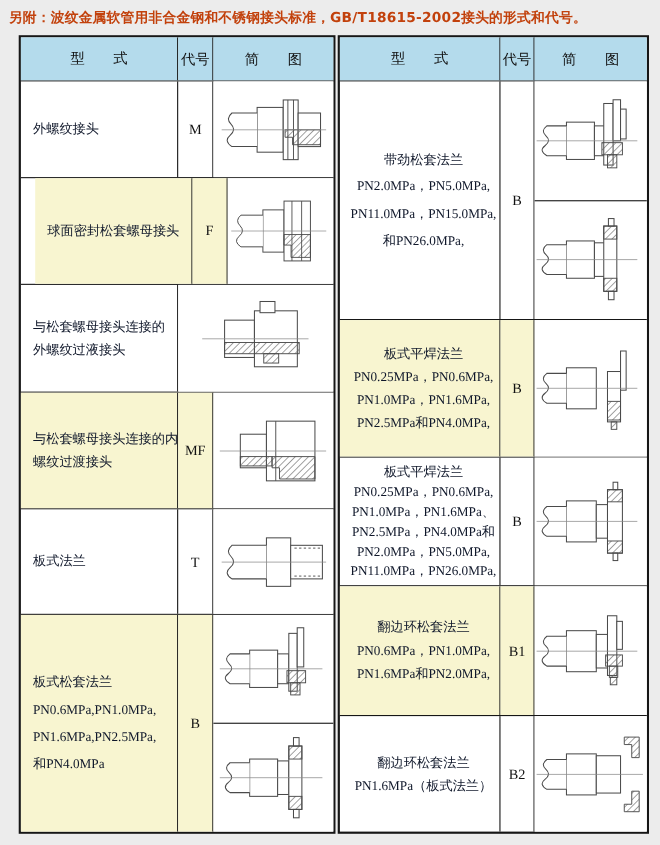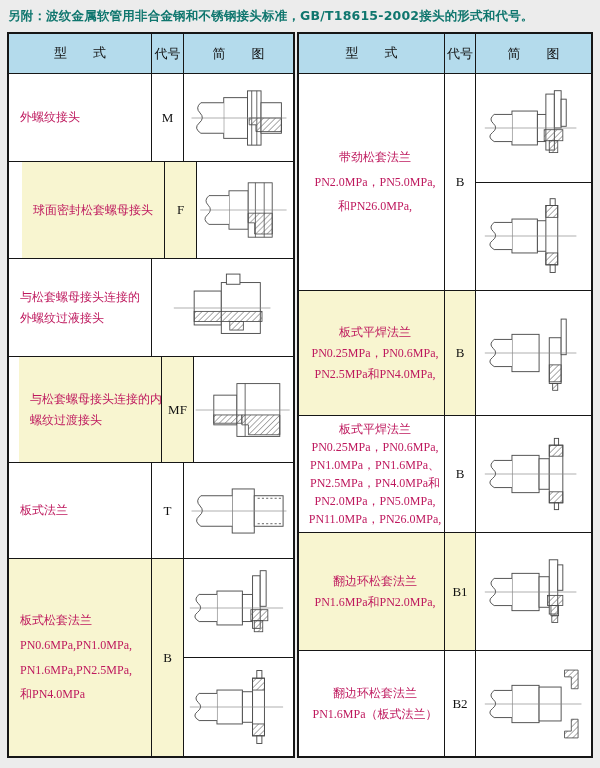--- a/index.html
+++ b/index.html
@@ -2,35 +2,35 @@
 <html style="--header-bg: #b4dbec; --hl-bg: #f8f5d0; --page-bg: #ececec; --border: #161616; --tbl-bg: #ffffff;"><head>
 <meta charset="utf-8">
 <style>
   :root{
     --header-bg:#b4dbec; --hl-bg:#f8f5d0; --page-bg:#ececec;
     --border:#161616; --tbl-bg:#ffffff;
   }
   *{box-sizing:border-box;}
   html,body{margin:0;padding:0;width:600px;height:768px;overflow:hidden;
     background:var(--page-bg);font-family:"DejaVu Sans",sans-serif;}
-  .title{padding:8px 8px 7px 8px;font-size:12.5px;font-weight:bold;color:#0f766e;
+  .title{padding:8px 8px 7px 8px;font-size:12.5px;font-weight:bold;color:#c2410c;
     letter-spacing:0.2px;white-space:nowrap;}
-  .tables{display:flex;margin:0 7px;gap:2px;align-items:flex-start;}
+  .tables{display:flex;margin:0 17px;gap:2px;align-items:flex-start;}
   .tbl{border:2px solid var(--border);background:var(--tbl-bg);}
   .tbl-left{width:288px;}
   .tbl-right{width:296px;}
   .row{display:flex;width:100%;}
   .body-row{border-top:1px solid var(--border);}
   .cell{border-right:1px solid var(--border);}
   .header-row{height:39px;}
   .header-row .cell{background:var(--header-bg);display:flex;align-items:center;
     justify-content:center;font-size:13px;color:#111;
     font-family:"Liberation Serif",serif;}
   .type-cell{display:flex;flex-direction:column;justify-content:center;
-    padding:4px 4px 4px 11px;font-size:12px;color:#be185d;line-height:1.75;
+    padding:4px 4px 4px 11px;font-size:12px;color:#0f172a;line-height:1.75;
     font-family:"Liberation Serif",serif;}
   .type-cell.dense{line-height:1.5;}
   .type-cell.loose{line-height:2.05;}
   .code-cell{display:flex;align-items:center;justify-content:center;
     font-family:"Liberation Serif",serif;font-size:13px;color:#111;text-align:center;}
   .tbl-left .type-cell{width:143px;}
   .tbl-left .code-cell{width:32px;}
   .tbl-right .type-cell{width:146px;align-items:center;}
   .tbl-right .code-cell{width:31px;}
   .dia-col{flex:1 1 0;border-right:none;display:flex;flex-direction:column;
@@ -118,21 +118,21 @@
               <rect x="26" y="26" width="32" height="40" fill="#fff" stroke="#4a4a4a" stroke-width="1.1"></rect>
               <rect x="58" y="16" width="46" height="60" fill="#fff" stroke="#4a4a4a" stroke-width="1.1"></rect>
               <rect x="64" y="6" width="16" height="12" fill="#fff" stroke="#4a4a4a" stroke-width="1.1"></rect>
               <rect x="26" y="50" width="80" height="12" fill="url(#hp2)" stroke="#4a4a4a" stroke-width="1"></rect>
               <rect x="68" y="62" width="16" height="10" fill="url(#hp2)" stroke="#4a4a4a" stroke-width="1"></rect>
               <line x1="2" y1="46" x2="116" y2="46" stroke="#8a8a8a" stroke-width="0.8"></line>
             </svg>
           </div>
         </div>
       </div>
-      <div class="row body-row" style="height: 106px; padding-left: 10px;">
+      <div class="row body-row" style="height: 106px;">
         <div class="cell type-cell hl">
           <div class="tline">与松套螺母接头连接的内</div>
           <div class="tline">螺纹过渡接头</div>
         </div>
         <div class="cell code-cell hl">MF</div>
         <div class="cell dia-col">
           <div class="dia">
             <svg viewBox="0 0 120 92" width="102" height="78" xmlns="http://www.w3.org/2000/svg">
               <defs>
                 <pattern id="hp3" patternUnits="userSpaceOnUse" width="5" height="5" patternTransform="rotate(45)">
@@ -223,20 +223,21 @@
   <div class="tbl tbl-right" id="tbl-right">
     <div class="row header-row">
       <div class="cell type-cell" style="justify-content:center;align-items:center;padding:0;">型　　式</div>
       <div class="cell code-cell">代号</div>
       <div class="cell dia-col" style="align-items:center;justify-content:center;flex-direction:row;">简　　图</div>
     </div>
   <div class="row body-row" style="height: 217px;">
         <div class="cell type-cell loose">
           <div class="tline">带劲松套法兰</div>
           <div class="tline">PN2.0MPa，PN5.0MPa,</div>
+          <div class="tline">PN11.0MPa，PN15.0MPa,</div>
           <div class="tline">和PN26.0MPa,</div>
         </div>
         <div class="cell code-cell">B</div>
         <div class="cell dia-col">
           <div class="dia">
             <svg viewBox="0 0 120 92" width="102" height="78" xmlns="http://www.w3.org/2000/svg">
               <defs>
                 <pattern id="hp7" patternUnits="userSpaceOnUse" width="5" height="5" patternTransform="rotate(45)">
                   <line x1="0" y1="0" x2="0" y2="5" stroke="#666" stroke-width="1.3"></line>
                 </pattern>
@@ -269,20 +270,21 @@
               <rect x="74" y="66" width="14" height="14" fill="url(#hp8)" stroke="#4a4a4a" stroke-width="1"></rect>
               <line x1="2" y1="46" x2="110" y2="46" stroke="#8a8a8a" stroke-width="0.8"></line>
             </svg>
           </div>
         </div>
       </div>
       <div class="row body-row" style="height: 125px;">
         <div class="cell type-cell hl">
           <div class="tline">板式平焊法兰</div>
           <div class="tline">PN0.25MPa，PN0.6MPa,</div>
+          <div class="tline">PN1.0MPa，PN1.6MPa,</div>
           <div class="tline">PN2.5MPa和PN4.0MPa,</div>
         </div>
         <div class="cell code-cell hl">B</div>
         <div class="cell dia-col">
           <div class="dia">
             <svg viewBox="0 0 120 92" width="102" height="78" xmlns="http://www.w3.org/2000/svg">
               <defs>
                 <pattern id="hp9" patternUnits="userSpaceOnUse" width="5" height="5" patternTransform="rotate(45)">
                   <line x1="0" y1="0" x2="0" y2="5" stroke="#666" stroke-width="1.3"></line>
                 </pattern>
@@ -325,20 +327,21 @@
               <rect x="78" y="12" width="16" height="13" fill="url(#hp10)" stroke="#4a4a4a" stroke-width="1"></rect>
               <rect x="78" y="67" width="16" height="13" fill="url(#hp10)" stroke="#4a4a4a" stroke-width="1"></rect>
               <line x1="2" y1="46" x2="110" y2="46" stroke="#8a8a8a" stroke-width="0.8"></line>
             </svg>
           </div>
         </div>
       </div>
       <div class="row body-row" style="height: 118px;">
         <div class="cell type-cell hl">
           <div class="tline">翻边环松套法兰</div>
+          <div class="tline">PN0.6MPa，PN1.0MPa,</div>
           <div class="tline">PN1.6MPa和PN2.0MPa,</div>
         </div>
         <div class="cell code-cell hl">B1</div>
         <div class="cell dia-col">
           <div class="dia">
             <svg viewBox="0 0 120 92" width="102" height="78" xmlns="http://www.w3.org/2000/svg">
               <defs>
                 <pattern id="hp11" patternUnits="userSpaceOnUse" width="5" height="5" patternTransform="rotate(45)">
                   <line x1="0" y1="0" x2="0" y2="5" stroke="#666" stroke-width="1.3"></line>
                 </pattern>

